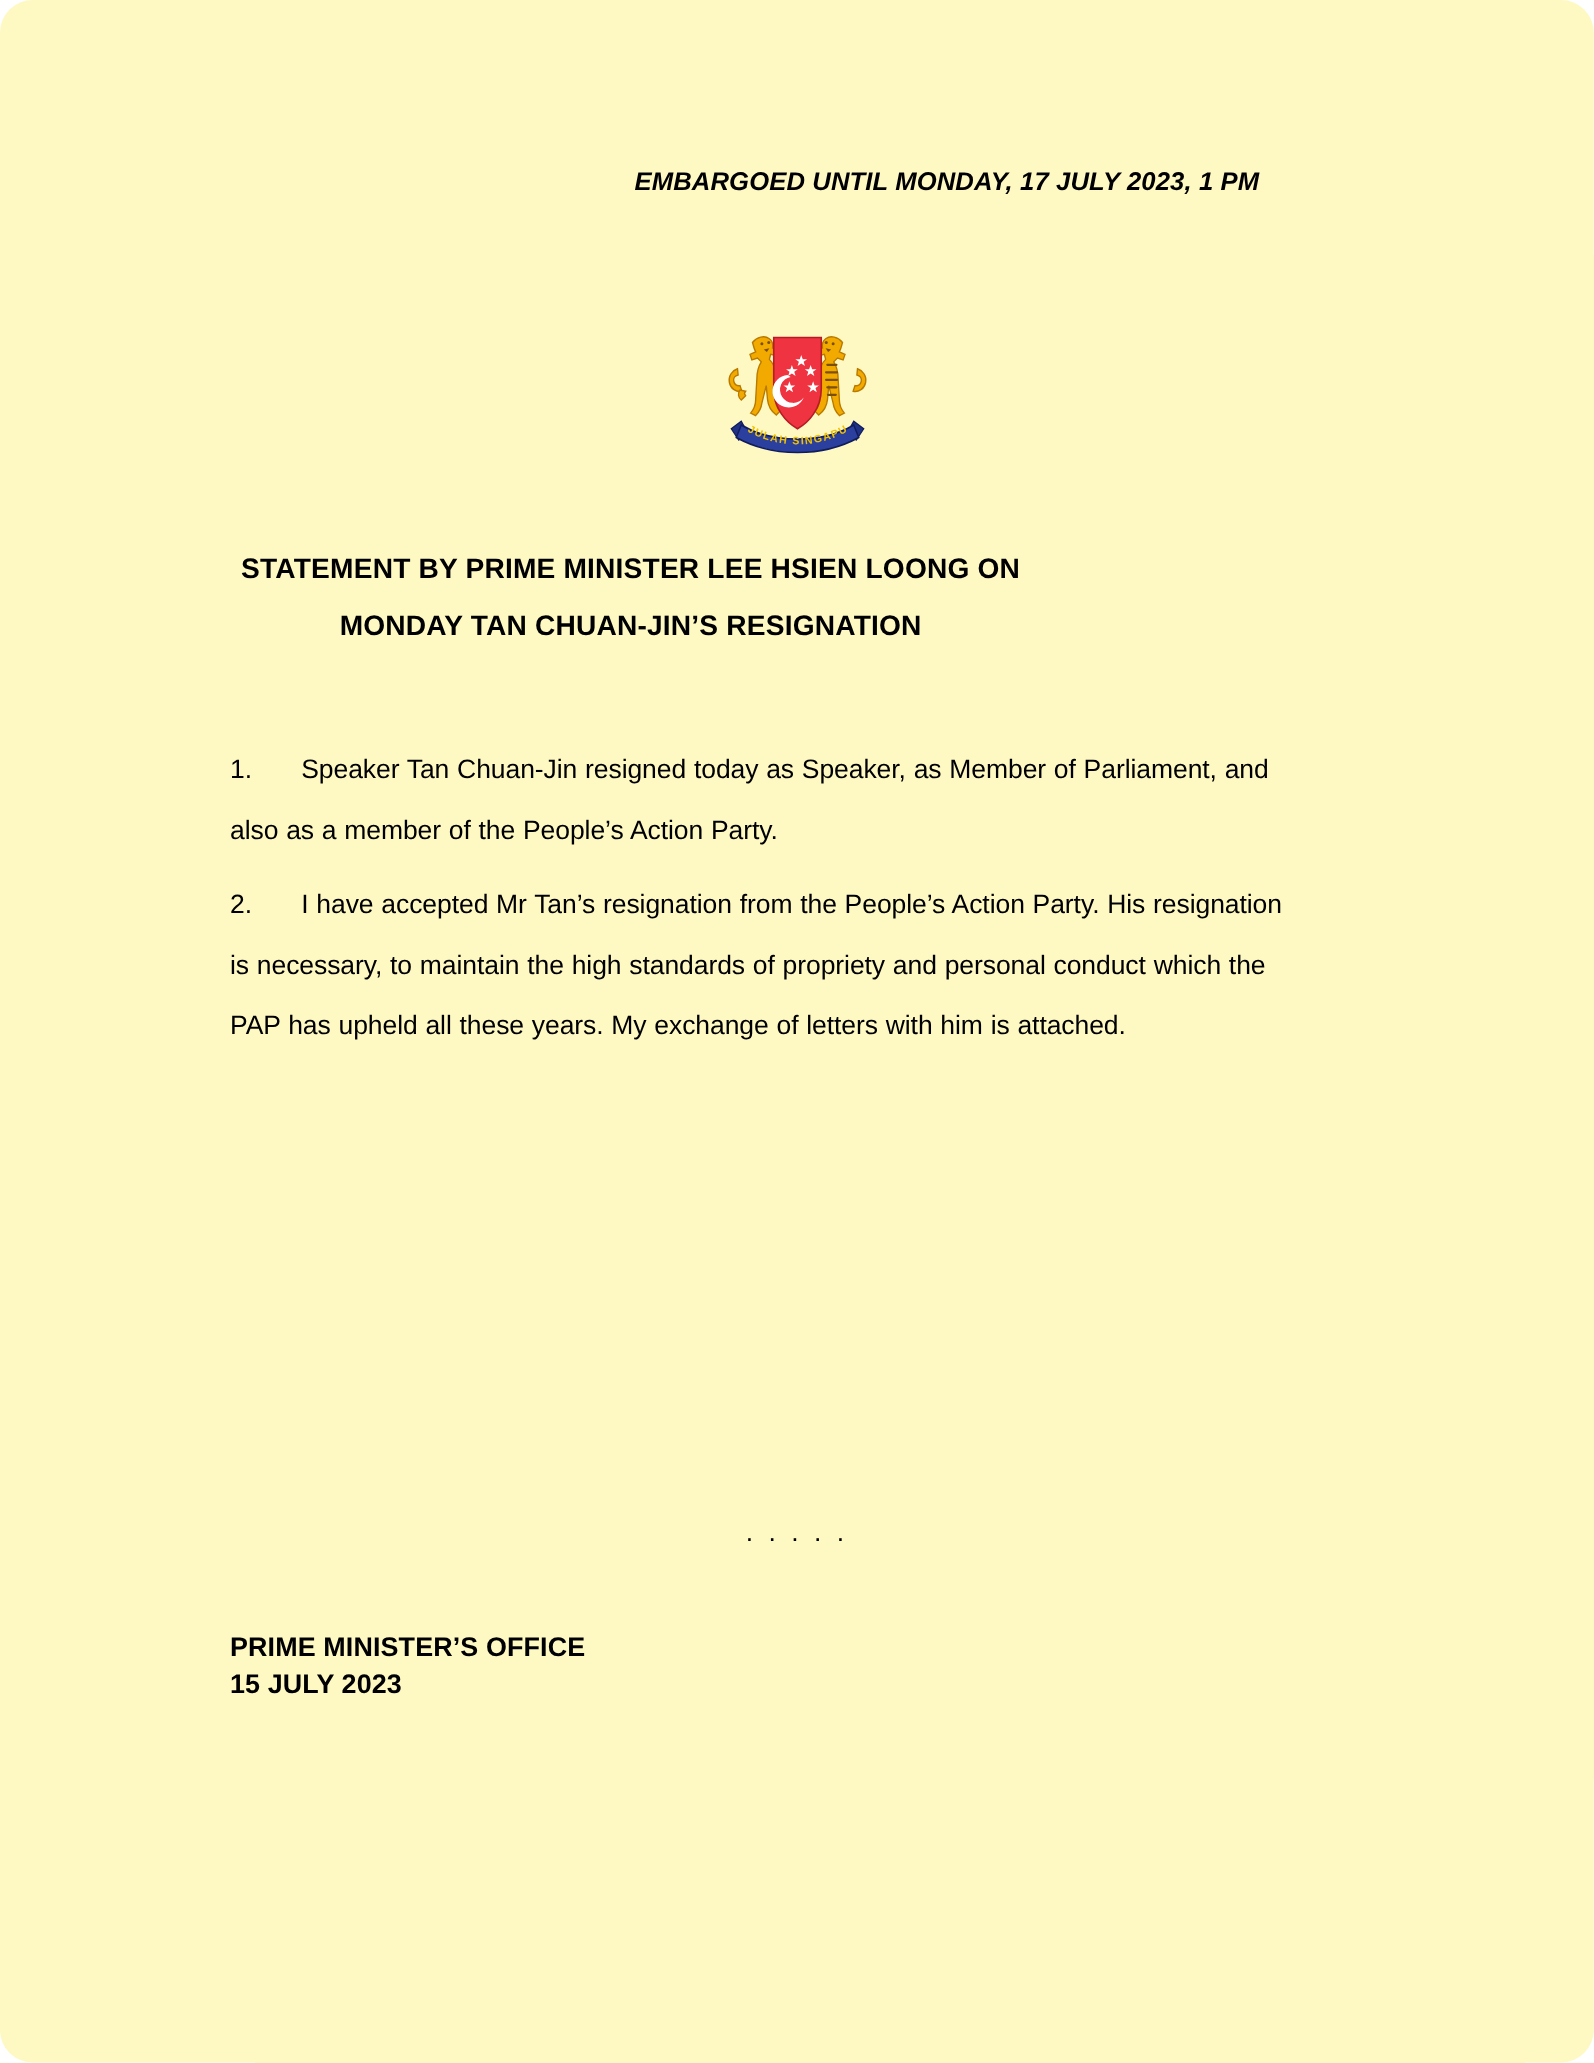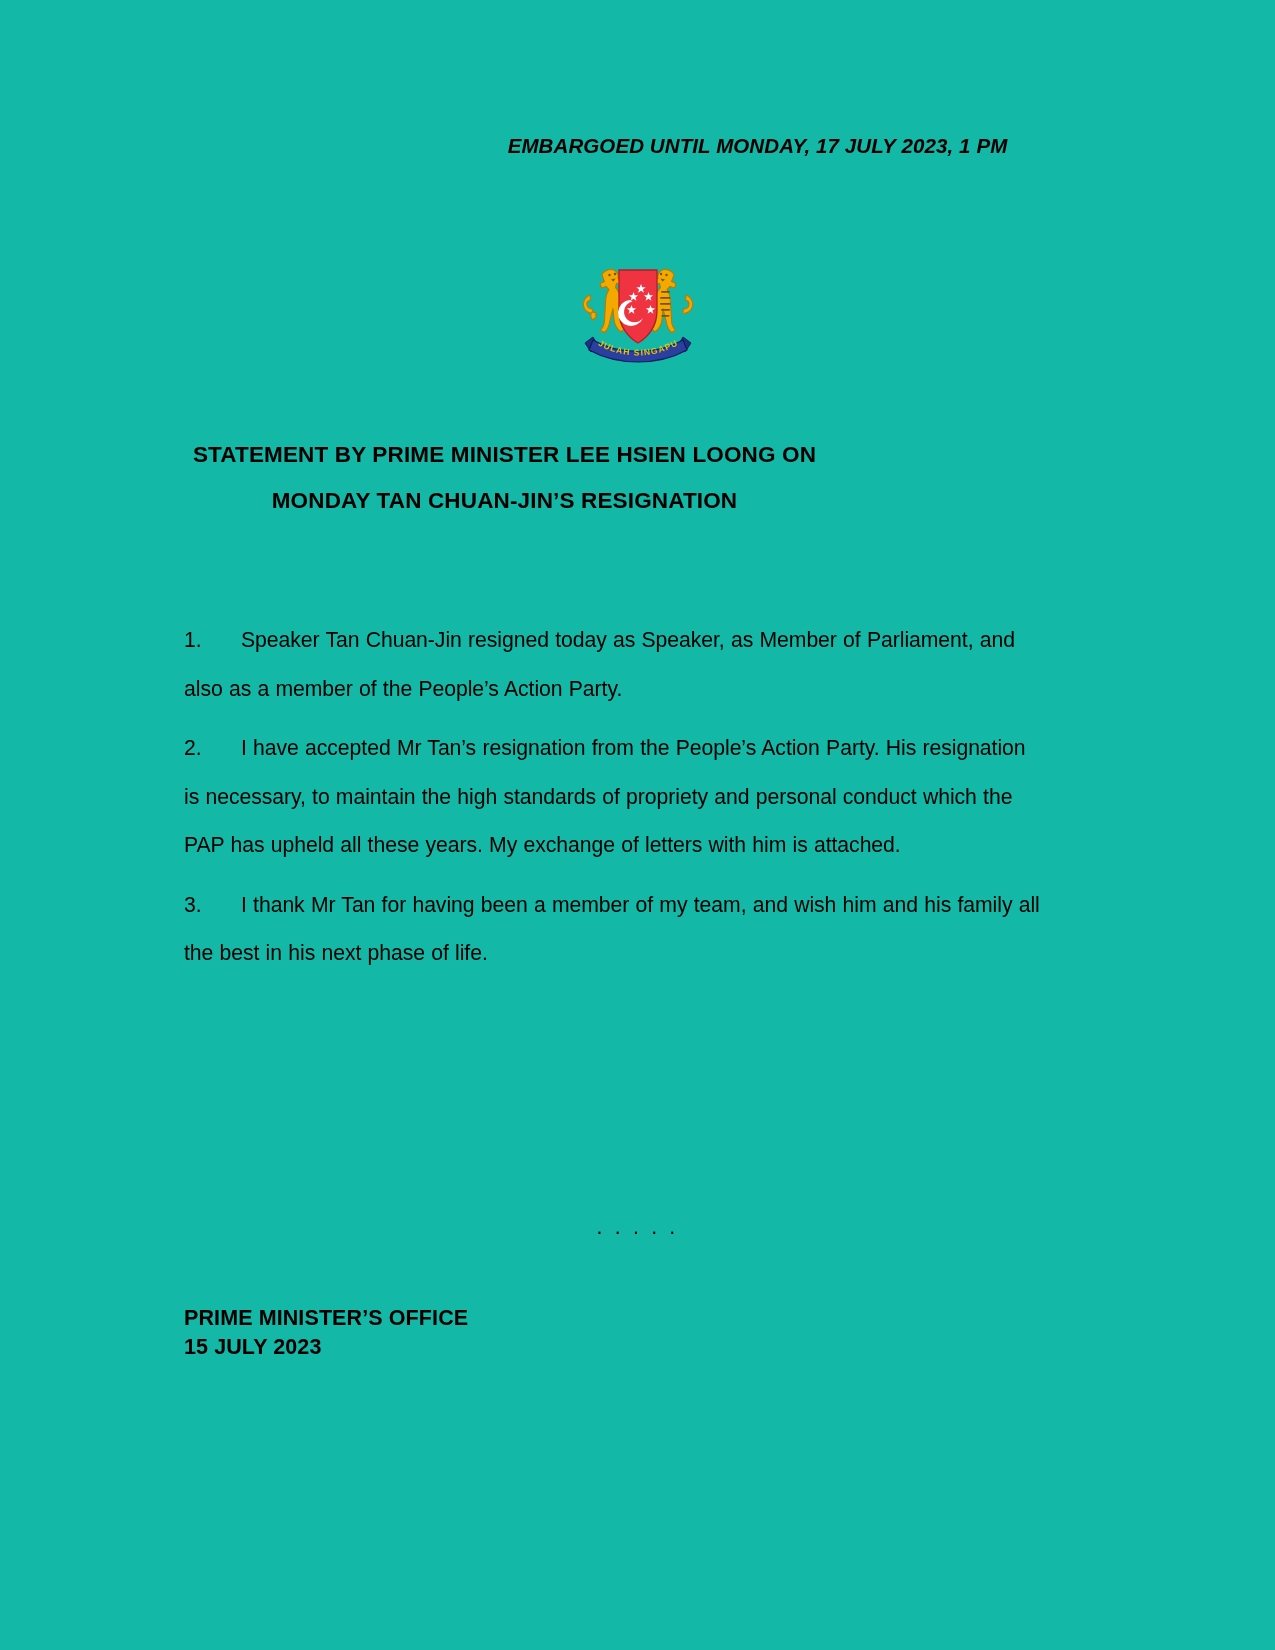--- a/index.html
+++ b/index.html
@@ -13,21 +13,22 @@
     height: 1650px;
     position: relative;
     font-family: "Liberation Sans", sans-serif;
     color: #000000;
     overflow: hidden;
   }
 
   .page {
     position: absolute;
     inset: 0;
-    background: #14b8a6;
+    background: #fef9c3;
+    border-radius: 26px;
   }
 
   
   .embargo {
     position: absolute;
     top: 134px;
     left: 0;
     width: 1275px;
     text-align: center;
     padding-left: 240px;
@@ -68,21 +69,21 @@
     font-weight: bold;
     font-size: 22.5px;
     line-height: 46px;
     letter-spacing: 0.15px;
     white-space: nowrap;
   }
 
   
   .body-block {
     position: absolute;
-    top: 616px;
+    top: 592px;
     left: 184px;
     width: 856px;
   }
   .para {
     font-family: "Liberation Sans", sans-serif;
     font-size: 21.2px;
     line-height: 48.5px;
     letter-spacing: -0.05px;
     text-align: left;
     margin: 0 0 11px 0;
@@ -186,23 +187,20 @@
     <div class="title-line">MONDAY TAN CHUAN-JIN’S RESIGNATION</div>
   </div>
 
   <div class="body-block">
     <p class="para">
       <span class="num">1.</span><span>Speaker Tan Chuan-Jin resigned today as Speaker, as Member of Parliament, and also as a member of the People’s Action Party.</span>
     </p>
     <p class="para">
       <span class="num">2.</span><span>I have accepted Mr Tan’s resignation from the People’s Action Party. His resignation is necessary, to maintain the high standards of propriety and personal conduct which the PAP has upheld all these years. My exchange of letters with him is attached.</span>
     </p>
-    <p class="para">
-      <span class="num">3.</span><span>I thank Mr Tan for having been a member of my team, and wish him and his family all the best in his next phase of life.</span>
-    </p>
   </div>
 
   <div class="separator">. . . . .</div>
 
   <div class="footer">
     <div class="footer-line">PRIME MINISTER’S OFFICE</div>
     <div class="footer-line">15 JULY 2023</div>
   </div>
 
 </div>

